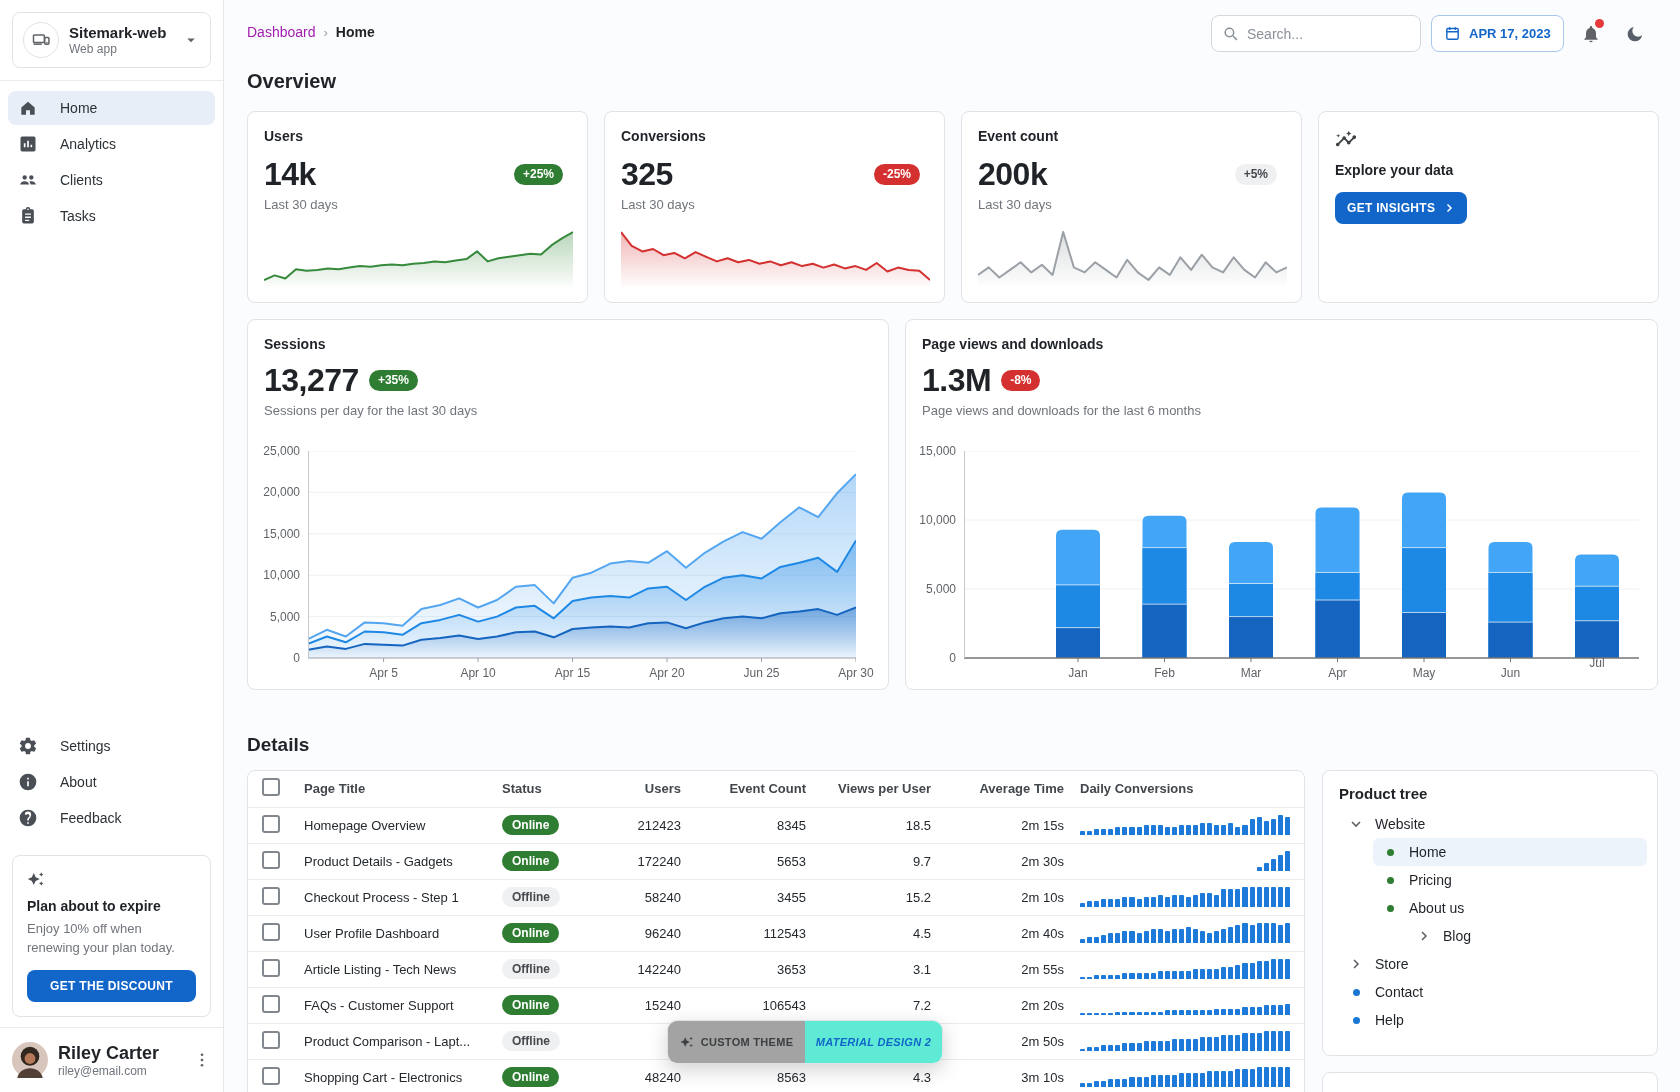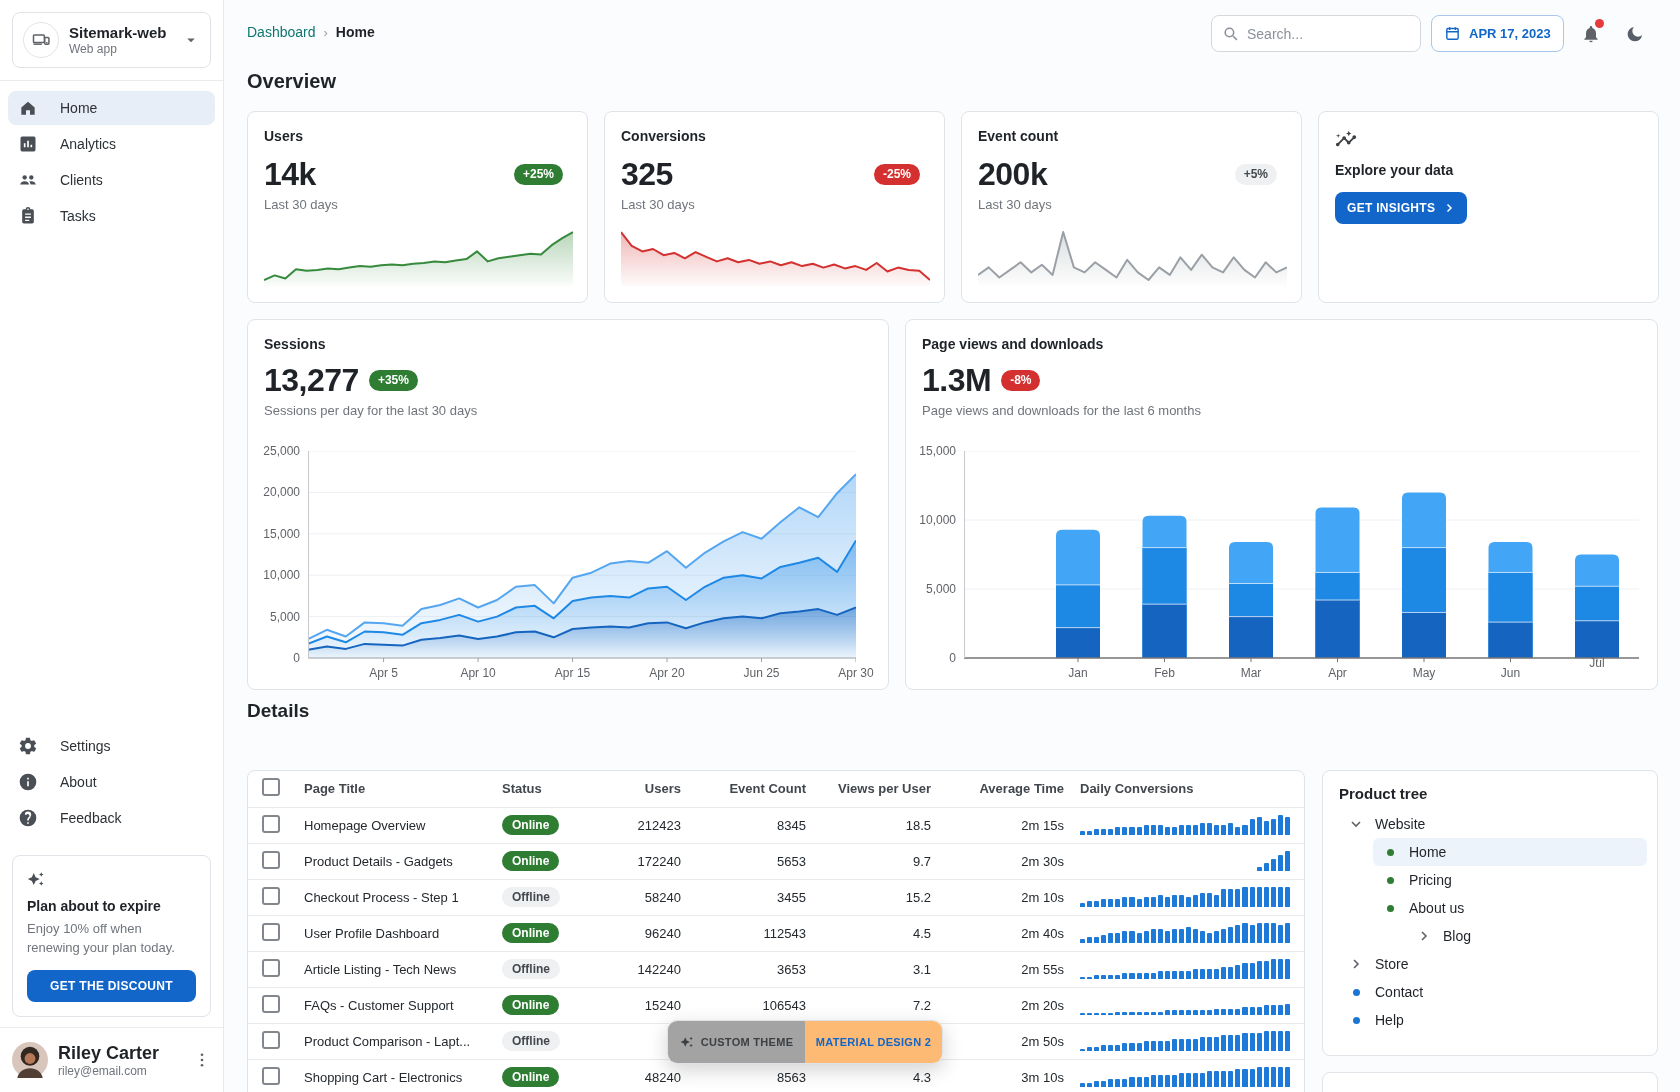--- a/index.html
+++ b/index.html
@@ -33,21 +33,21 @@
     font-size:12px; font-weight:700; letter-spacing:.3px; cursor:pointer;
     font-family:"Liberation Sans",sans-serif; }
   .plan-btn { width:100%; height:32px; margin-top:12px; }
   .user-row { border-top:1px solid #e9ebee; padding:14px 12px; display:flex; align-items:center; gap:10px; }
   .user-name { font-size:18px; font-weight:700; line-height:1.25; }
   .user-mail { font-size:12px; color:#70757c; }
   .more-btn { margin-left:auto; color:#5f6368; cursor:pointer; background:none; border:none; }
 
   
   #breadcrumb { left:247px; top:24px; display:flex; align-items:center; gap:8px; font-size:14px; }
-  .bc-root { color:#0f766e; }
+  .bc-root { color:#a21caf; }
   .bc-sep { color:#9aa0a6; font-size:13px; }
   .bc-current { font-weight:700; }
   #header-controls { left:1211px; top:15px; display:flex; align-items:center; gap:10px; }
   .search-box { width:210px; height:37px; border:1px solid #d4d8dd; border-radius:8px; background:#fff;
     display:flex; align-items:center; padding:0 10px; gap:8px; color:#8b9199; }
   .search-box input { border:none; outline:none; font-size:14px; width:150px; color:#1f2328;
     font-family:"Liberation Sans",sans-serif; background:transparent; }
   .search-box input::placeholder { color:#8b9199; }
   .date-btn { height:37px; border:1px solid #a9c7ec; border-radius:8px; background:#fff;
     color:#1266c9; font-size:13px; font-weight:700; display:flex; align-items:center;
@@ -115,21 +115,21 @@
 
   #stub-card { left:1322px; top:1072px; width:336px; height:60px; }
 
   
   #theme-popup { left:667px; top:1020px; width:276px; height:44px; background:#fff;
     border:1px solid #dfe3e8; border-radius:10px; box-shadow:0 6px 20px rgba(0,0,0,.18);
     display:flex; overflow:hidden; z-index:30; }
   .tp-btn { flex:1; display:flex; align-items:center; justify-content:center; gap:7px;
     font-size:11px; font-weight:700; letter-spacing:.3px; border:none; background:#a3a3a3;
     color:#3c4043; cursor:pointer; font-family:"Liberation Sans",sans-serif; }
-  .tp-btn.active { background:#fdba74; color:#1266c9; }
+  .tp-btn.active { background:#5eead4; color:#1266c9;font-style:italic; }
 </style>
 </head>
 <body>
 
 <aside id="sidebar">
   <div class="ws-select">
     <span class="ws-avatar">
       <svg width="20" height="20" viewBox="0 0 24 24" fill="none" stroke="currentColor" stroke-width="1.8">
         <rect x="3" y="6" width="13" height="9" rx="1"></rect>
           <path d="M3 17h10"></path>
@@ -489,21 +489,21 @@
       <div class="xtick" style="left: 633px; top: 205px;">Jul</div>
     </div>
   <div class="abs" id="bars-ylabels" style="left:0; top:131px; width:50px; height:207px;">
       <div class="ytick" style="top: 207px;">0</div>
       <div class="ytick" style="top: 138px;">5,000</div>
       <div class="ytick" style="top: 69px;">10,000</div>
       <div class="ytick" style="top: 0px;">15,000</div>
     </div>
 </div>
 
-<h2 class="section-h abs" style="left:247px; top:700px; font-size:19px;">Details</h2>
+<h2 class="section-h abs" style="left:247px; top:734px; font-size:19px;">Details</h2>
 
 <div class="card" id="table-card">
   <table>
     <colgroup>
       <col class="c-check">
         <col class="c-title">
         <col class="c-status">
         <col class="c-users">
       <col class="c-event">
         <col class="c-views">

